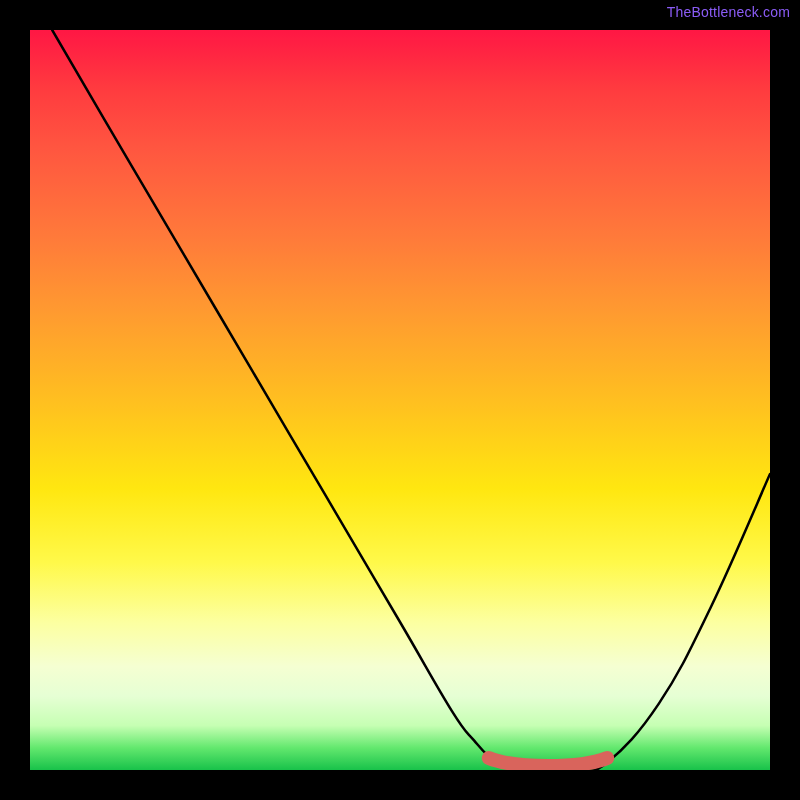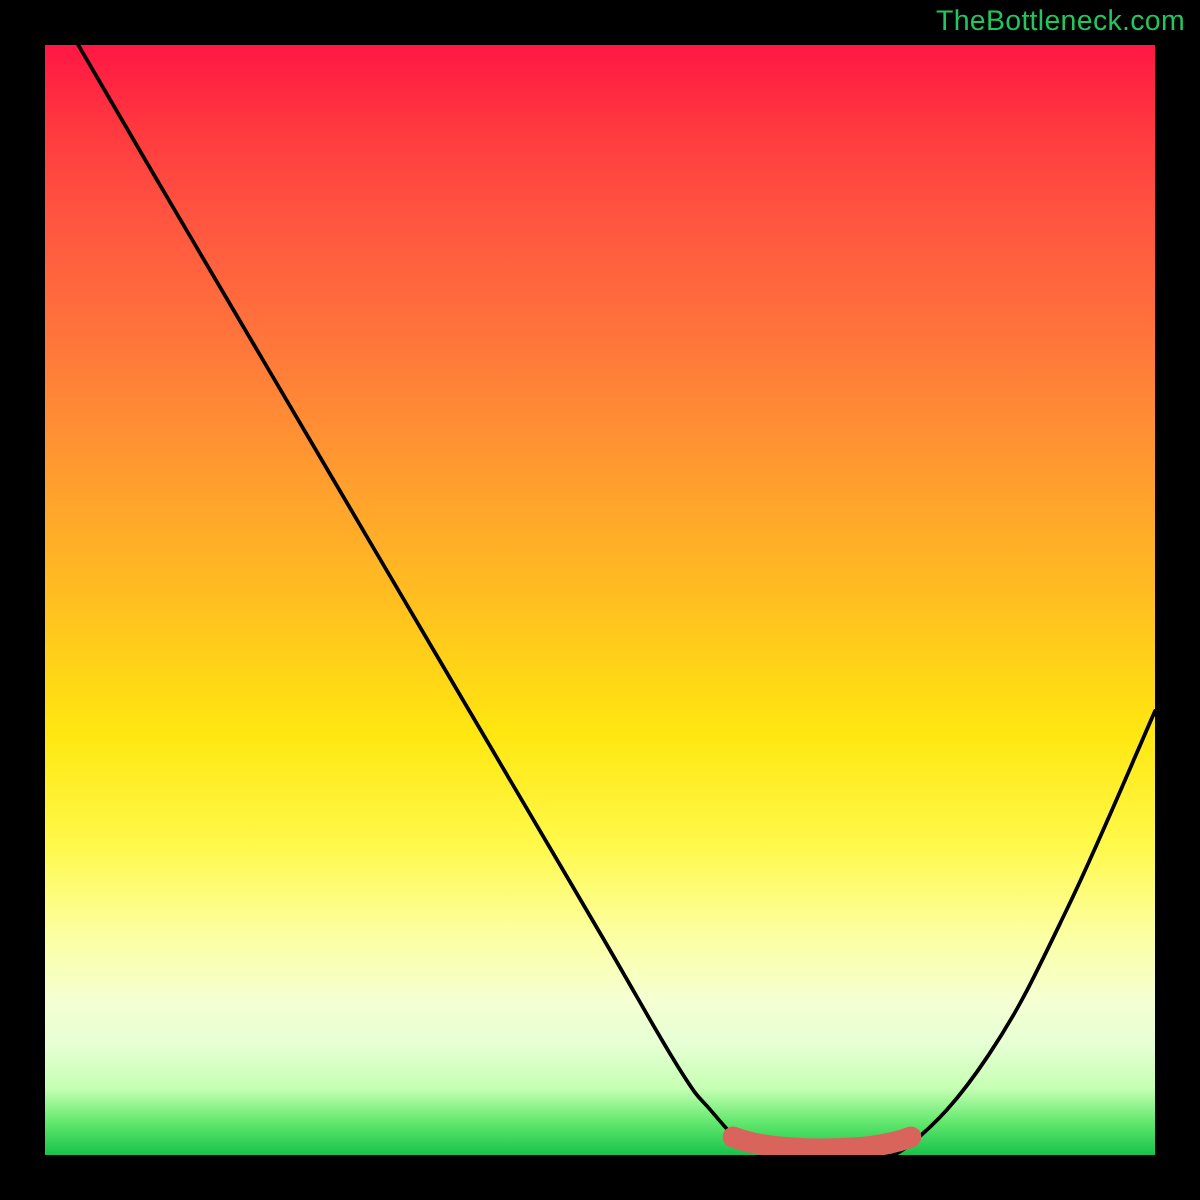--- a/index.html
+++ b/index.html
@@ -14,22 +14,22 @@
   .frame {
     position: relative;
     width: 800px;
     height: 800px;
     background: #000;
   }
   .watermark {
     position: absolute;
     top: 4px;
     right: 10px;
-    color: #22c55e;
-    font-size: 19px;
+    color: #8b5cf6;
+    font-size: 14px;
     font-weight: 500;
     letter-spacing: 0.2px;
     z-index: 5;
     text-align: center;
   }
   .plot-area {
     position: absolute;
     left: 30px;
     top: 30px;
     width: 740px;

